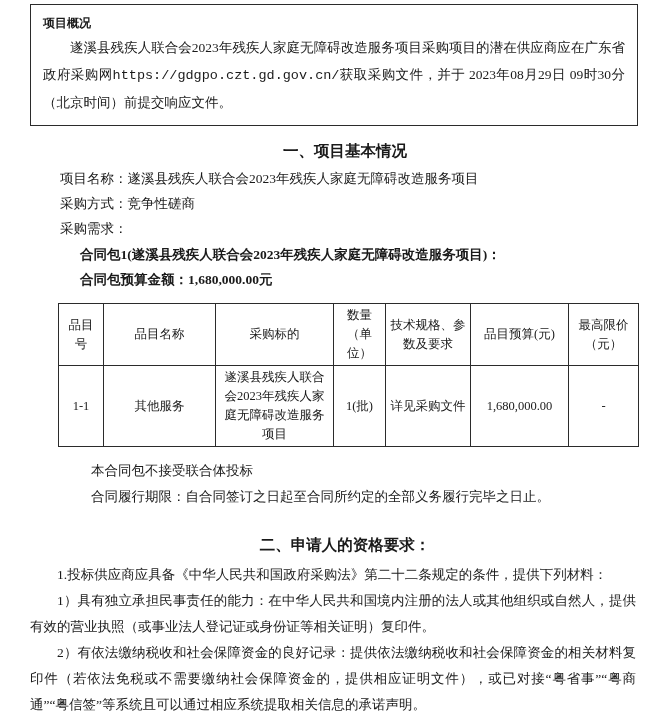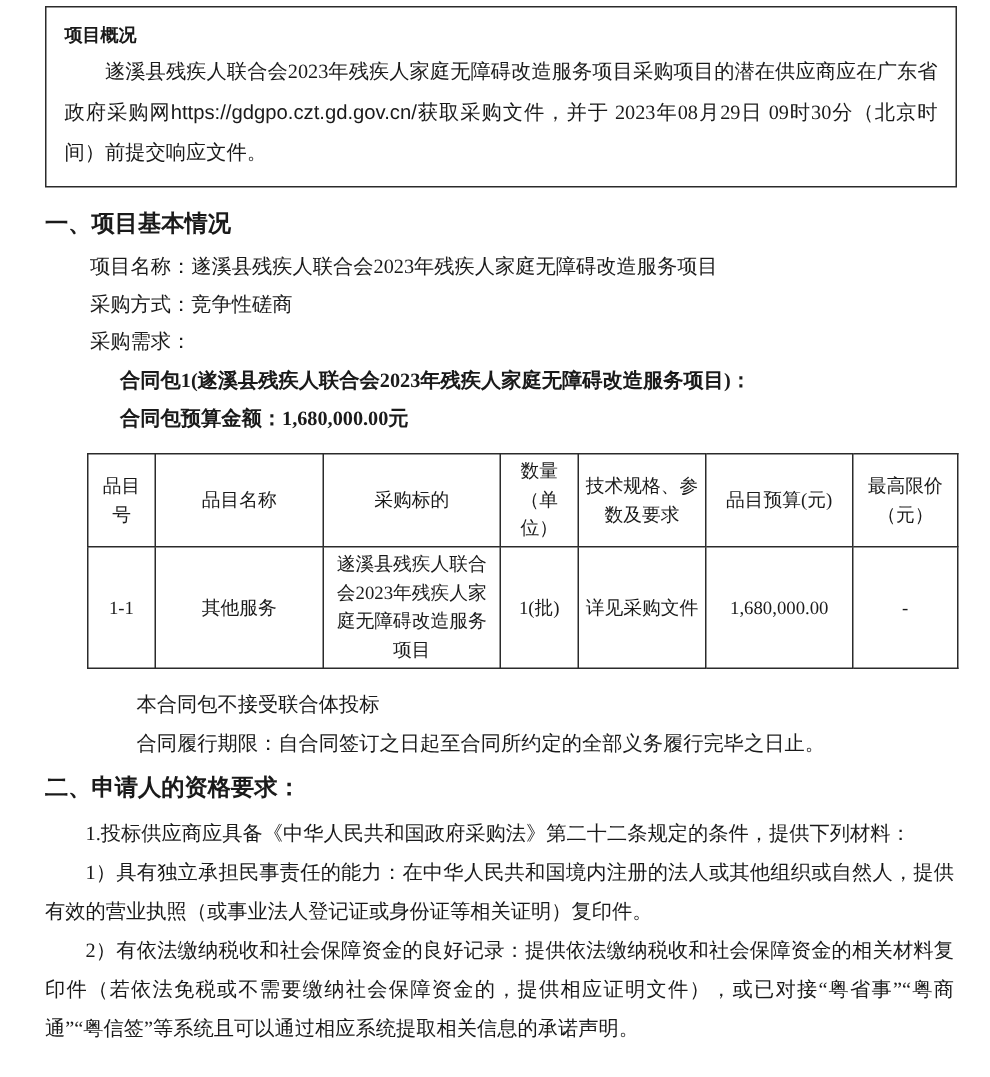--- a/index.html
+++ b/index.html
@@ -31,28 +31,29 @@
     font-size: 12px;
     line-height: 22px;
   }
   .box-para {
     font-size: 13.5px;
     line-height: 27px;
     text-align: justify;
     text-indent: 2em;
   }
   .box-para .url-text {
-    font-family: Liberation Sans, sans-serif;
+    font-family: Liberation Mono, monospace;
   }
   
   .sec-heading {
     margin: 13px 0 0 30px;
     font-size: 15.5px;
     font-weight: bold;
     line-height: 23px;
+    text-align: center;
   }
   
   .info-list { margin: 4px 0 0 60px; }
   .info-line { line-height: 25px; white-space: nowrap; }
   .pkg-list { margin: 1px 0 11px 80px; font-weight: bold; }
   .pkg-line { line-height: 25px; white-space: nowrap; }
   
   table.items {
     margin: 7px 0 0 58px;
     border-collapse: collapse;
@@ -69,21 +70,21 @@
     line-height: 19px;
     overflow: hidden;
   }
   table.items thead tr { height: 55px; }
   table.items tbody tr { height: 79px; }
   td.num-cell { text-align: right; padding-right: 7px; }
   
   .note-list { margin: 11px 0 0 91px; }
   .note-line { line-height: 26px; white-space: nowrap; }
   
-  .sec2-heading { margin-top: 5px; }
+  .sec2-heading { margin-top: 23px; }
   .para-block { margin: 6px 24px 0 30px; }
   .doc-para {
     margin: 0;
     font-size: 13.5px;
     line-height: 26px;
     text-align: justify;
     text-indent: 2em;
   }
 </style>
 </head>

